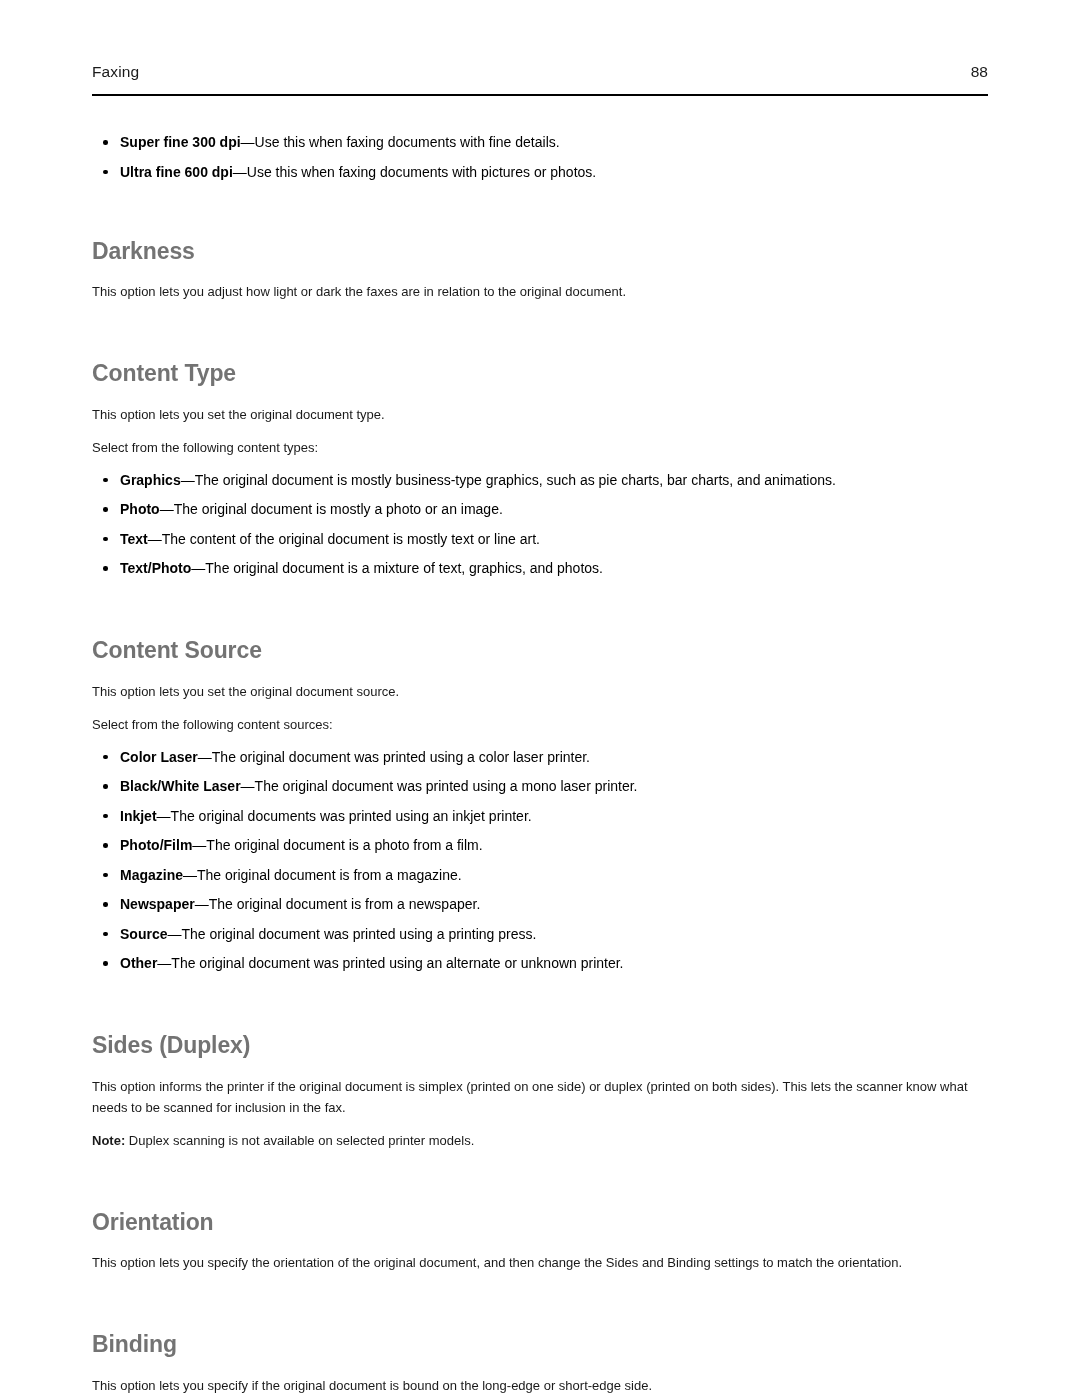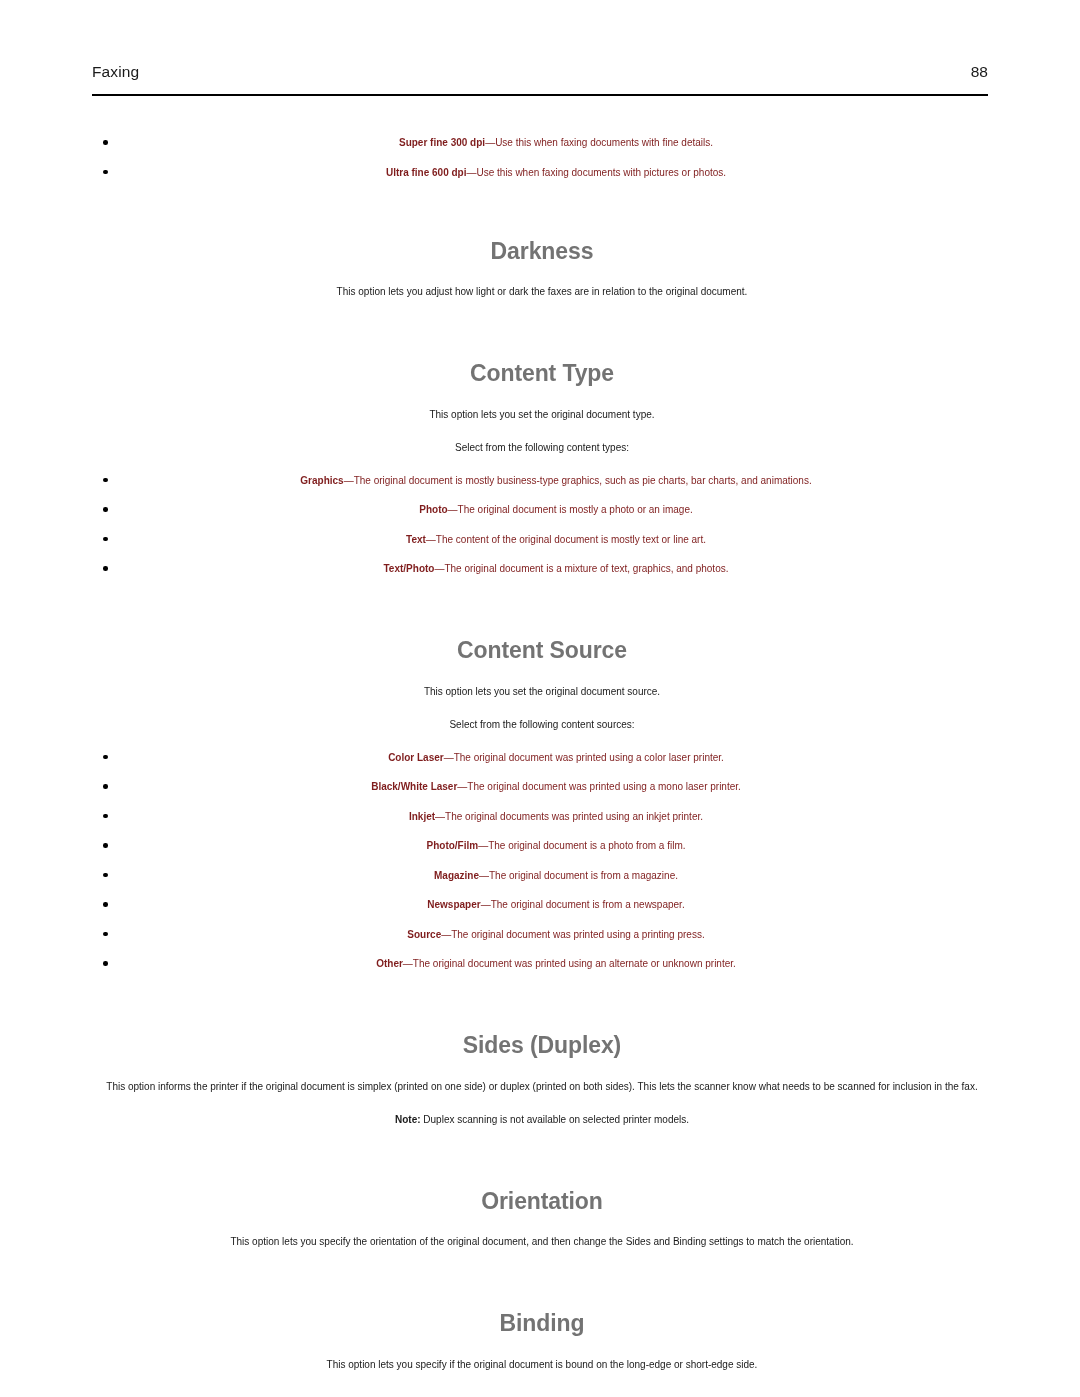--- a/index.html
+++ b/index.html
@@ -14,21 +14,20 @@
     color: #1a1a1a;
     position: relative;
     overflow: hidden;
   }
   .page {
     position: absolute;
     left: 0; top: 0;
     width: 1080px;
     height: 1397px;
     box-sizing: border-box;
-    text-align: center;
   }
   
   .header {
     position: absolute;
     left: 92px;
     top: 62px;
     width: 896px;
     display: flex;
     justify-content: space-between;
     align-items: flex-end;
@@ -56,39 +55,39 @@
   h2.section-heading {
     font-size: 23px;
     font-weight: bold;
     line-height: 1.2;
     margin: 0;
     padding: 0;
     color: #737373;
     letter-spacing: -0.1px;
   }
   p.body-text {
-    font-size: 10px;
+    font-size: 13px;
     line-height: 21px;
     margin: 0;
     padding: 0;
     color: #1a1a1a;
     max-width: 900px;
   }
   ul.bullets {
     list-style: none;
     margin: 0;
     padding: 0;
   }
   ul.bullets li {
     position: relative;
-    font-size: 10px;
+    font-size: 14px;
     line-height: 21px;
     padding-left: 28px;
     margin: 0 0 8.5px 0;
-    color: #7f1d1d;
+    color: #000000;
   }
   ul.bullets li:last-child { margin-bottom: 0; }
   ul.bullets li .dot {
     position: absolute;
     left: 11px;
     top: 8px;
     width: 4.5px;
     height: 4.5px;
     border-radius: 50%;
     background: #000000;

